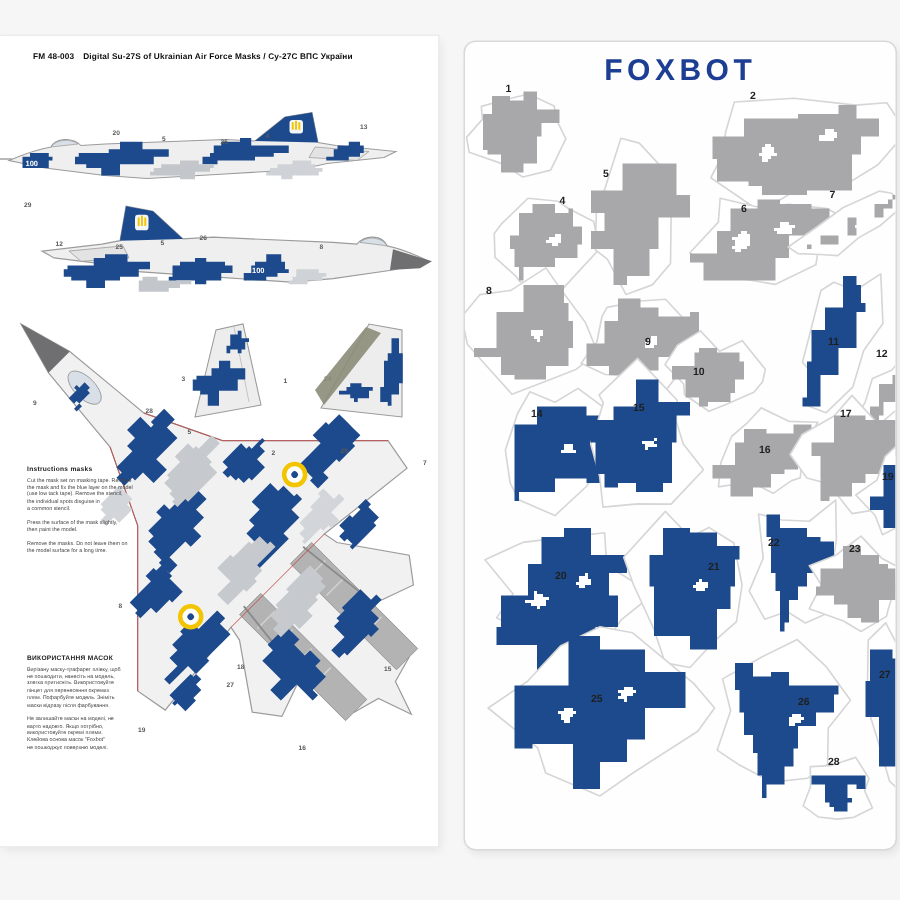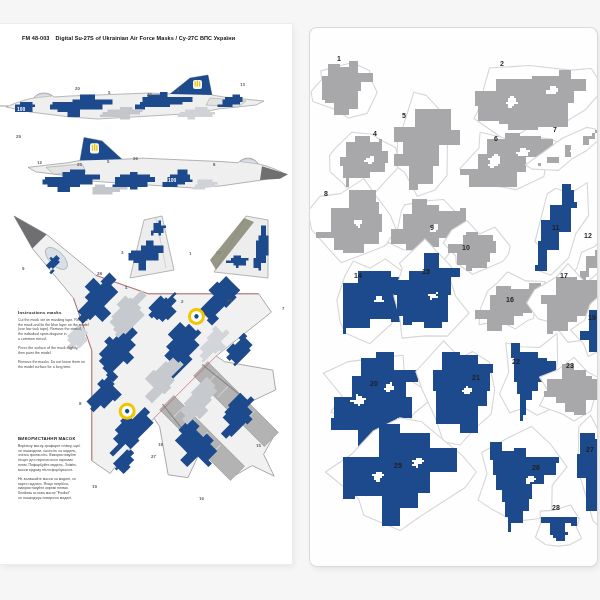--- a/index.html
+++ b/index.html
@@ -195,20 +195,21 @@
         <div class="callout" style="left: 79px; top: 377px;">8</div>
         <div class="callout" style="left: 151px; top: 430px;">27</div>
         <div class="callout" style="left: 92px; top: 460px;">19</div>
         <div class="callout" style="left: 158px; top: 418px;">18</div>
         <div class="callout" style="left: 256px; top: 419px;">15</div>
         <div class="callout" style="left: 199px; top: 472px;">16</div>
       </div>
   </div>
 
   <div class="right-page">
+    <div class="brand" id="brand" style="color: rgb(28, 63, 148);">FOXBOT</div>
     <svg id="sheet" width="287" height="538" viewBox="0 0 287 538">
         <polygon points="61.6,53.0 67.2,64.6 57.1,85.4 38.6,90.0 24.1,80.9 2.8,73.5 1.0,63.6 11.6,51.6 10.9,42.9 29.4,37.8 42.4,34.7 59.4,42.6" fill="#ffffff" stroke="#d6d6d6" stroke-width="1.1" stroke-linejoin="round"></polygon>
         <path d="M63 54 L51 54 L51 63 L48 63 L48 81 L39 81 L39 87 L24 87 L24 75 L15 75 L15 72 L12 72 L12 63 L12 63 L12 48 L18 48 L18 36 L30 36 L30 39 L39 39 L39 33 L48 33 L48 45 L63 45 L63 54 Z" fill="#a8a8aa"></path>
         <text x="27" y="33" font-size="7" font-weight="bold" fill="#1f1f1f">1</text>
         <polygon points="294.2,60.1 275.3,81.8 250.8,96.9 227.5,94.7 197.0,113.2 163.9,90.5 170.6,77.5 173.9,59.5 179.6,40.0 219.4,37.5 260.5,42.1 281.2,40.5" fill="#ffffff" stroke="#d6d6d6" stroke-width="1.1" stroke-linejoin="round"></polygon>
         <path d="M276 63 L264 63 L264 75 L258 75 L258 99 L228 99 L228 102 L198 102 L198 96 L189 96 L189 93 L168 93 L168 78 L165 78 L165 63 L186 63 L186 51 L222 51 L222 48 L249 48 L249 42 L261 42 L261 51 L276 51 L276 63 Z" fill="#a8a8aa"></path>
         <path d="M206 74 L208 74 L208 76 L204 76 L204 78 L202 78 L202 80 L198 80 L198 78 L198 78 L198 76 L196 76 L196 74 L198 74 L198 70 L200 70 L200 68 L202 68 L202 68 L204 68 L204 70 L206 70 L206 72 L206 72 L206 74 Z" fill="#ffffff"></path>
         <path d="M248 62 L248 62 L248 64 L246 64 L246 66 L244 66 L244 66 L240 66 L240 66 L240 66 L240 66 L236 66 L236 62 L240 62 L240 60 L240 60 L240 58 L244 58 L244 58 L246 58 L246 60 L248 60 L248 60 L248 60 L248 62 Z" fill="#ffffff"></path>
         <text x="190" y="38" font-size="7" font-weight="bold" fill="#1f1f1f">2</text>
         <polygon points="85.8,119.7 89.6,138.1 78.1,150.4 64.2,165.6 36.7,159.8 34.1,156.3 20.0,143.6 19.5,127.6 24.7,120.9 41.9,104.2 62.1,106.2 68.9,111.0" fill="#ffffff" stroke="#d6d6d6" stroke-width="1.1" stroke-linejoin="round"></polygon>

